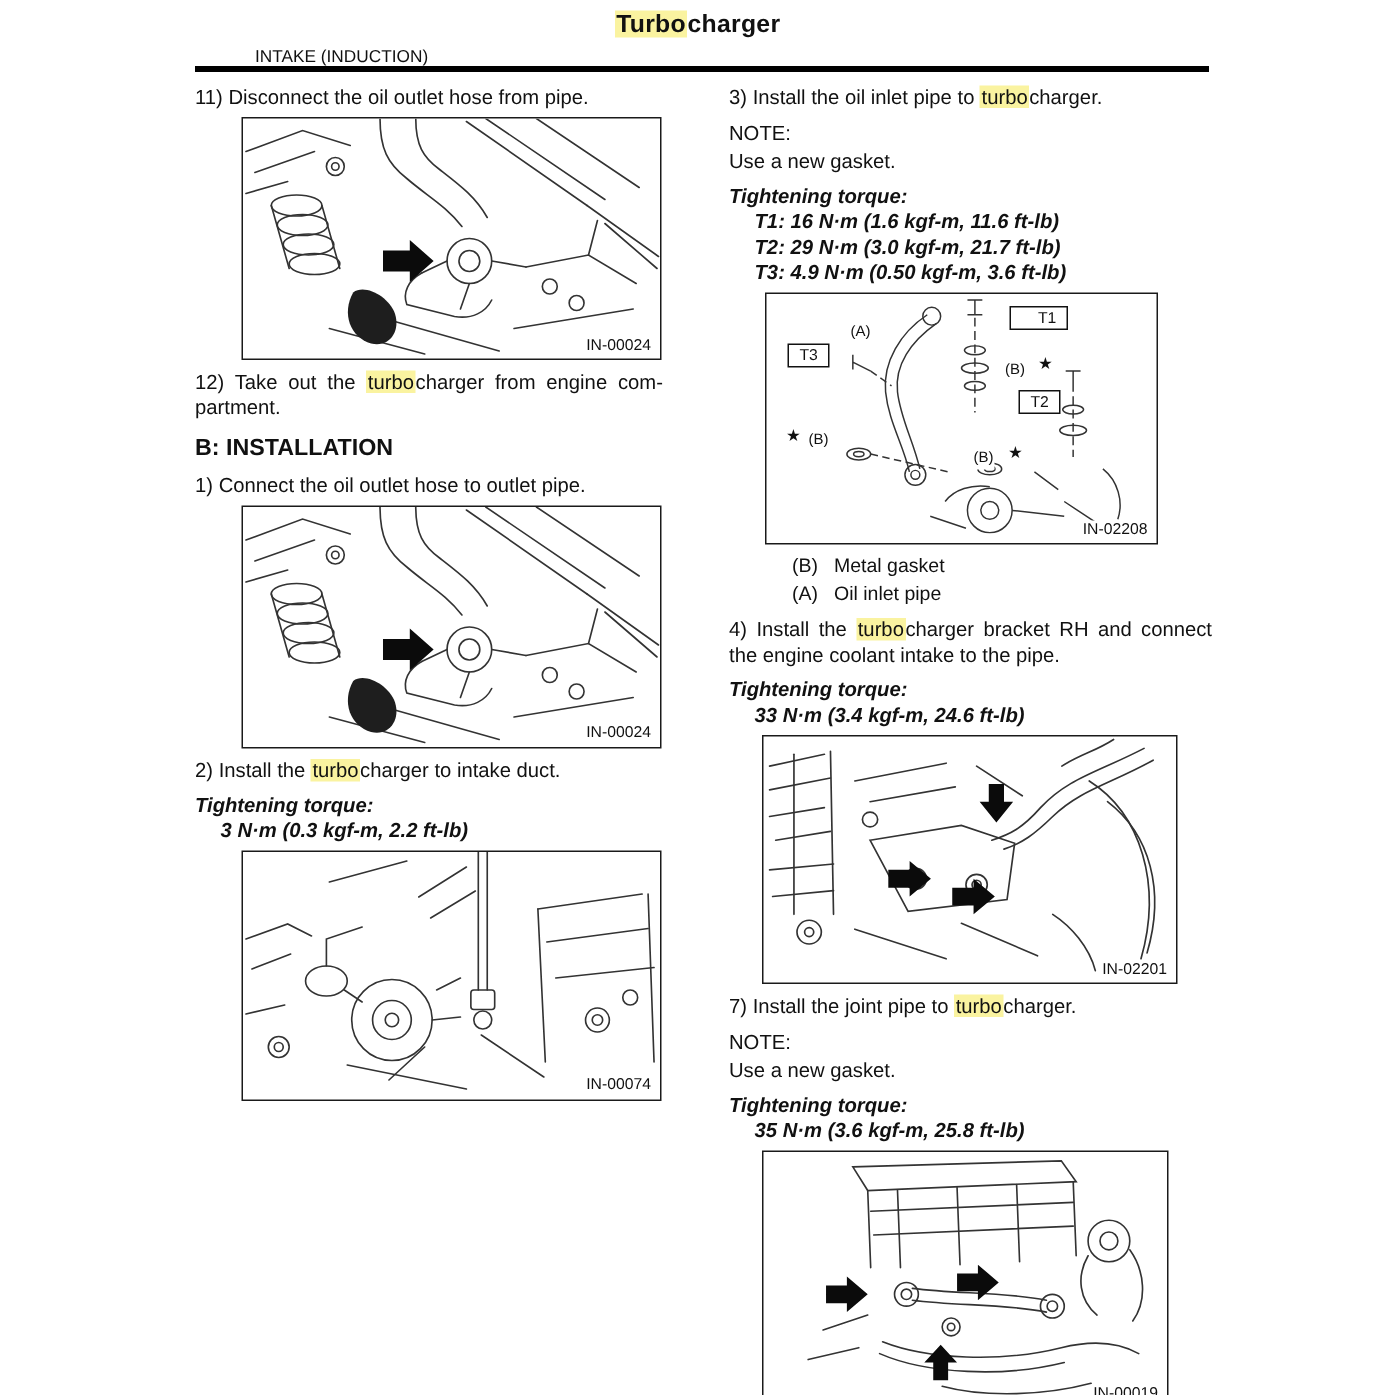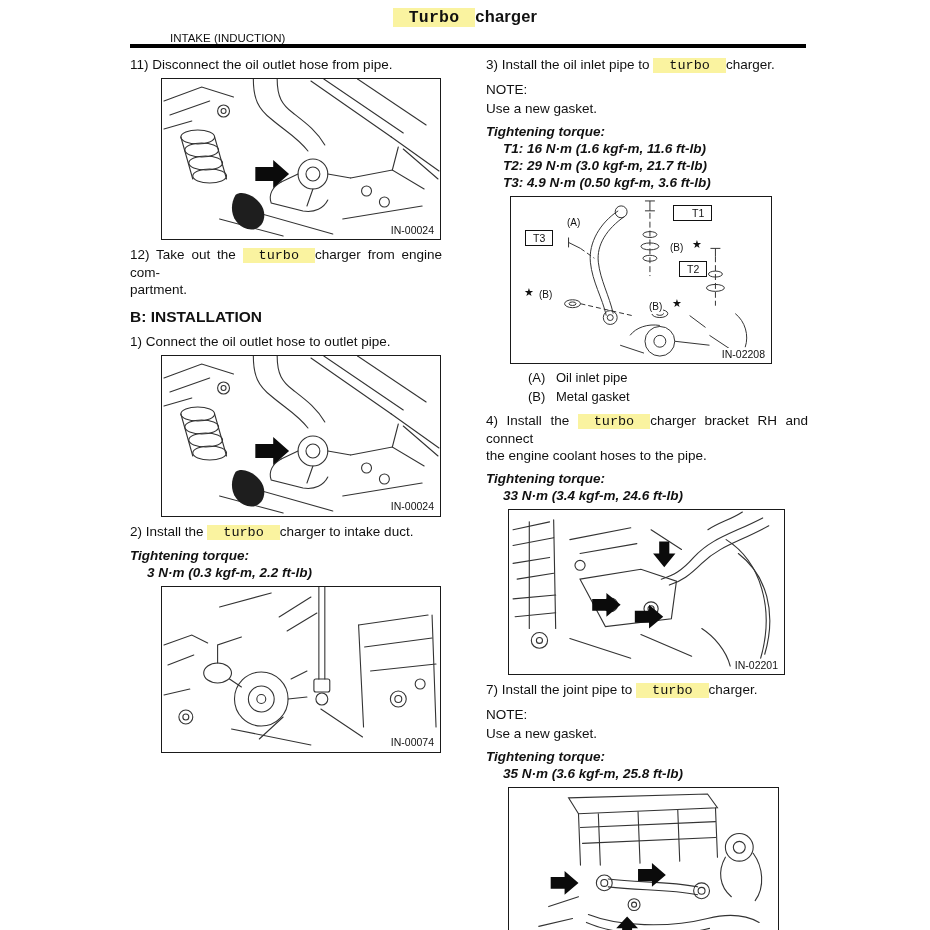--- a/index.html
+++ b/index.html
@@ -6,21 +6,21 @@
   html,body { width:930px; height:930px; overflow:hidden; }
   body {
     background:#ffffff;
     font-family:"Liberation Sans", sans-serif;
     color:var(--ink,#111);
     position:relative;
     font-size:13.5px;
     line-height:1.26;
   }
   .page-title { position:absolute; top:6px; left:0; width:930px; text-align:center; font-weight:bold; font-size:16.5px; letter-spacing:.2px; }
-  mark.hl { background:var(--highlight,#faf3a0); color:inherit; padding:0 16px;font-family:Liberation Mono, monospace; }
+  mark.hl { background:var(--highlight,#faf3a0); color:inherit; padding:0 1px; }
   .section-label { position:absolute; top:31px; left:130px; font-size:11.5px;margin-left:40px; }
   .rule { position:absolute; top:44px; left:130px; width:676px; height:3.5px; background:#000; }
   .col { position:absolute; top:53px; }
   .col-left { left:130px; width:312px; }
   .col-right { left:486px; width:322px; }
   p.step { margin:3px 0 4px; text-align:justify; }
   .jline { display:block; text-align:justify; text-align-last:justify; }
   .l2 { display:block; }
   h2.inst { font-size:15.5px; font-weight:bold; margin:9px 0 6px; }
   .note { margin:7px 0 3px; }
@@ -248,27 +248,27 @@
     <span class="callout-star" style="left:181px; top:41px;">★</span>
     <span class="callout-box" style="left:168px; top:64px;">T2</span>
     <span class="callout-star" style="left:13px; top:89px;">★</span>
     <span class="callout-text" style="left:27px; top:92px;">(B)</span>
     <span class="callout-text" style="left:137px; top:104px;">(B)</span>
     <span class="callout-star" style="left:161px; top:100px;">★</span>
     <span class="fig-label">IN-02208</span>
   </div>
 
   <div class="legend">
+    <div class="lg-row"><span class="key">(B)</span><span>Metal gasket</span></div>
     <div class="lg-row"><span class="key">(A)</span><span>Oil inlet pipe</span></div>
-    <div class="lg-row"><span class="key">(B)</span><span>Metal gasket</span></div>
   </div>
 
   <p class="step">
     <span class="jline"><span>4) Install the </span><mark class="hl">turbo</mark><span>charger bracket RH and connect</span></span>
-    <span class="l2">the engine coolant hoses to the pipe.</span>
+    <span class="l2">the engine coolant intake to the pipe.</span>
   </p>
 
   <div class="torque">
     <div class="t-label">Tightening torque:</div>
     <div class="t-val">33 N·m (3.4 kgf-m, 24.6 ft-lb)</div>
   </div>
 
   <div class="figure fig-bracket">
     <svg class="art" viewBox="0 0 271 166" preserveAspectRatio="none">
       <g stroke="#333" fill="none" stroke-width="1.1" stroke-linecap="round">

